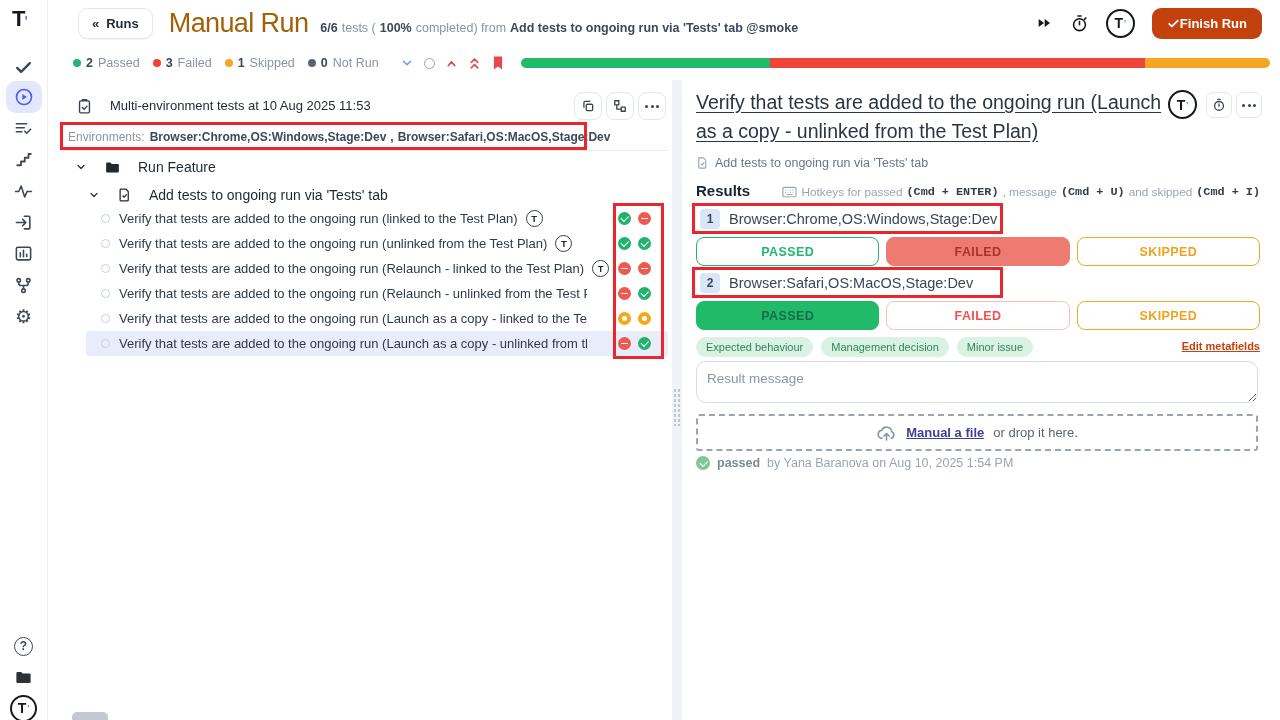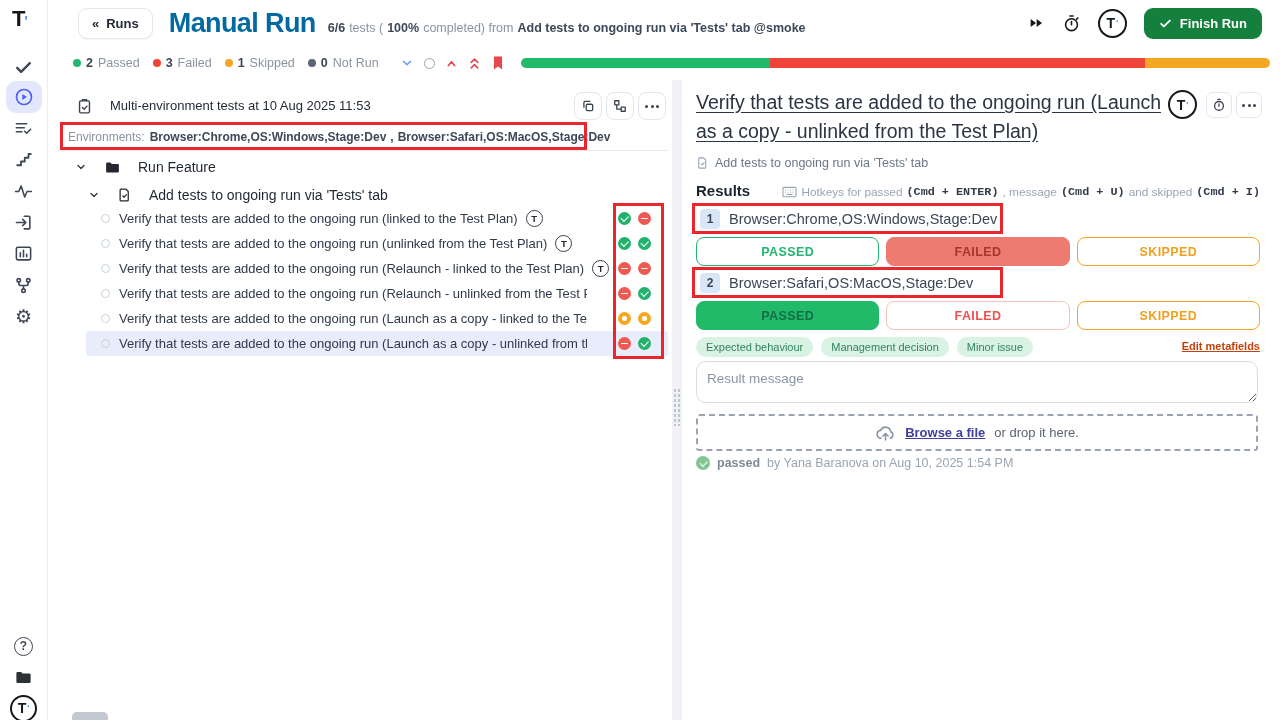--- a/index.html
+++ b/index.html
@@ -18,25 +18,25 @@
   .rail-icon.active { background:#e3e7fb; border-radius:10px; width:36px; height:32px; color:#535ef0; }
   .gear-glyph { font-size:19px; line-height:1; color:#3f4756; }
   .help-circle { width:19px; height:19px; border:1.8px solid #3f4756; border-radius:50%; display:flex; align-items:center; justify-content:center; font-size:12px; font-weight:700; color:#3f4756; }
   .logo-chip { width:27px; height:27px; border:2px solid #16181d; border-radius:50%; display:flex; align-items:center; justify-content:center; font-weight:800; font-size:14px; color:#16181d; background:#fff; }
   .logo-chip .tick { color:#4f8ef7; font-size:9px; font-weight:700; margin-left:1px; }
 
   
   .topbar { position:absolute; left:48px; top:0; right:0; height:46px; display:flex; align-items:center; padding:0 18px 0 30px; background:#fff; z-index:4; }
   .runs-btn { display:flex; align-items:center; gap:7px; border:1px solid #e3e8ef; border-radius:9px; padding:7px 13px; font-size:13px; font-weight:700; color:#242b38; background:#fff; cursor:pointer; box-shadow:0 1px 1px rgba(20,30,55,.04); }
   .title-wrap { display:flex; align-items:baseline; gap:12px; margin-left:16px; min-width:0; }
-  .page-title { font-size:27px; font-weight:700; color:#0369a1; letter-spacing:-0.6px; white-space:nowrap; }
+  .page-title { font-size:27px; font-weight:400; color:#a16207; letter-spacing:-0.6px; white-space:nowrap; }
   .subtitle { font-size:12.5px; color:#8a93a3; white-space:nowrap; display:flex; gap:4px; align-items:baseline; }
   .subtitle b { color:#3d4859; font-weight:700; }
   .top-actions { margin-left:auto; display:flex; align-items:center; gap:17px; }
-  .finish-btn { display:flex; align-items:center; gap:8px; background:#15803d; color:#fff; font-size:13px; font-weight:700; border:none; border-radius:9px; height:31px; padding:0 15px; cursor:pointer; }
+  .finish-btn { display:flex; align-items:center; gap:0; background:#c2410c; color:#fff; font-size:13px; font-weight:700; border:none; border-radius:9px; height:31px; padding:0 15px; cursor:pointer; }
   .icon-btn-plain { cursor:pointer; color:#16181d; display:flex; align-items:center; }
 
   
   .statusrow { position:absolute; left:73px; top:52px; right:10px; height:22px; display:flex; align-items:center; z-index:4; }
   .count-item { display:flex; align-items:center; gap:5px; margin-right:13px; font-size:12.5px; white-space:nowrap; }
   .dot { width:8px; height:8px; border-radius:50%; }
   .count-num { font-weight:700; color:#3c4656; }
   .count-label { color:#8a93a3; }
   .mini-icons { display:flex; align-items:center; gap:10px; margin:0 4px 0 8px; }
   .ring { width:11px; height:11px; border:1.7px solid #9aa3b2; border-radius:50%; }
@@ -477,21 +477,21 @@
 </div>
 <a class="edit-link">Edit metafields</a>
 
 <textarea class="msg-box" placeholder="Result message" style=""></textarea>
 
 <div class="dropzone">
   <svg width="21" height="18" viewBox="0 0 24 20" fill="none" stroke="#8a93a3" stroke-width="1.8" stroke-linecap="round" stroke-linejoin="round">
       <path d="M7 16a4.5 4.5 0 01-.5-8.97A6 6 0 0118 8.5 4 4 0 0117.5 16"></path>
       <path d="M12 10.5V18M9 13.5l3-3 3 3"></path>
     </svg>
-  <span class="browse">Browse a file</span>
+  <span class="browse">Manual a file</span>
   <span>or drop it here.</span>
 </div>
 
 <div class="history">
   <span class="hist-ico"></span>
   <span class="hist-status">passed</span>
   <span>by Yana Baranova on Aug 10, 2025 1:54 PM</span>
 </div>
 
 <div class="annotation" style="left:60px; top:122px; width:527px; height:28px;"></div>

